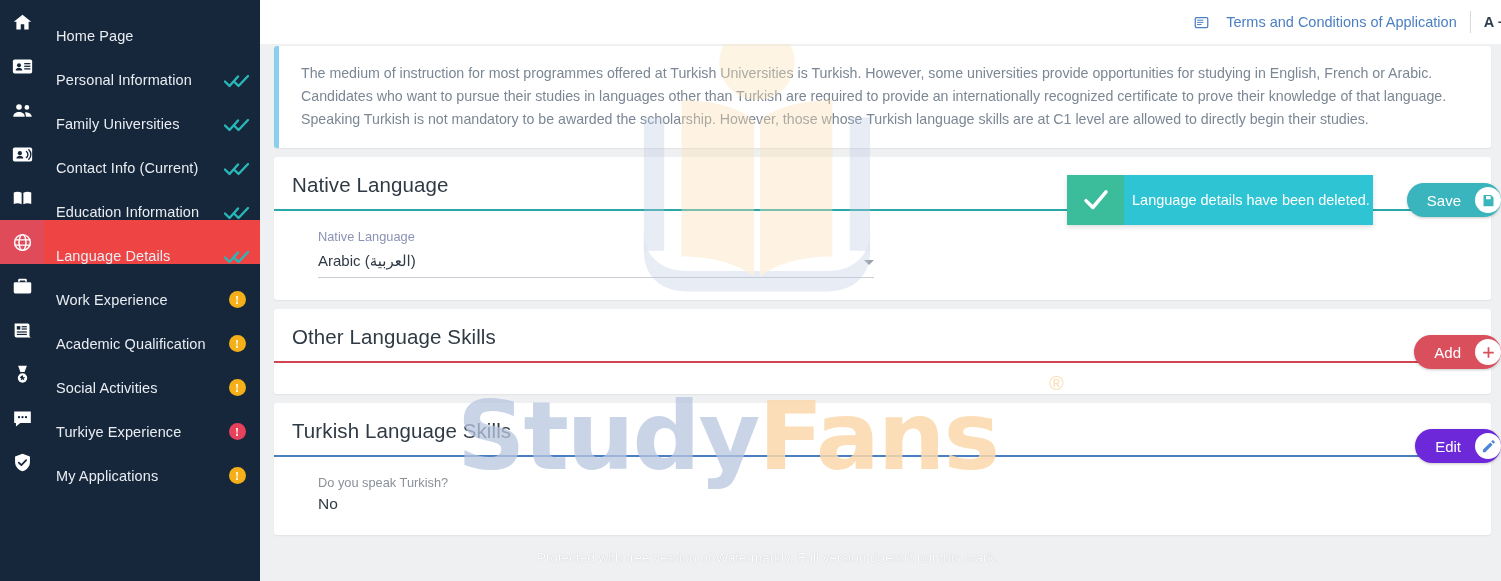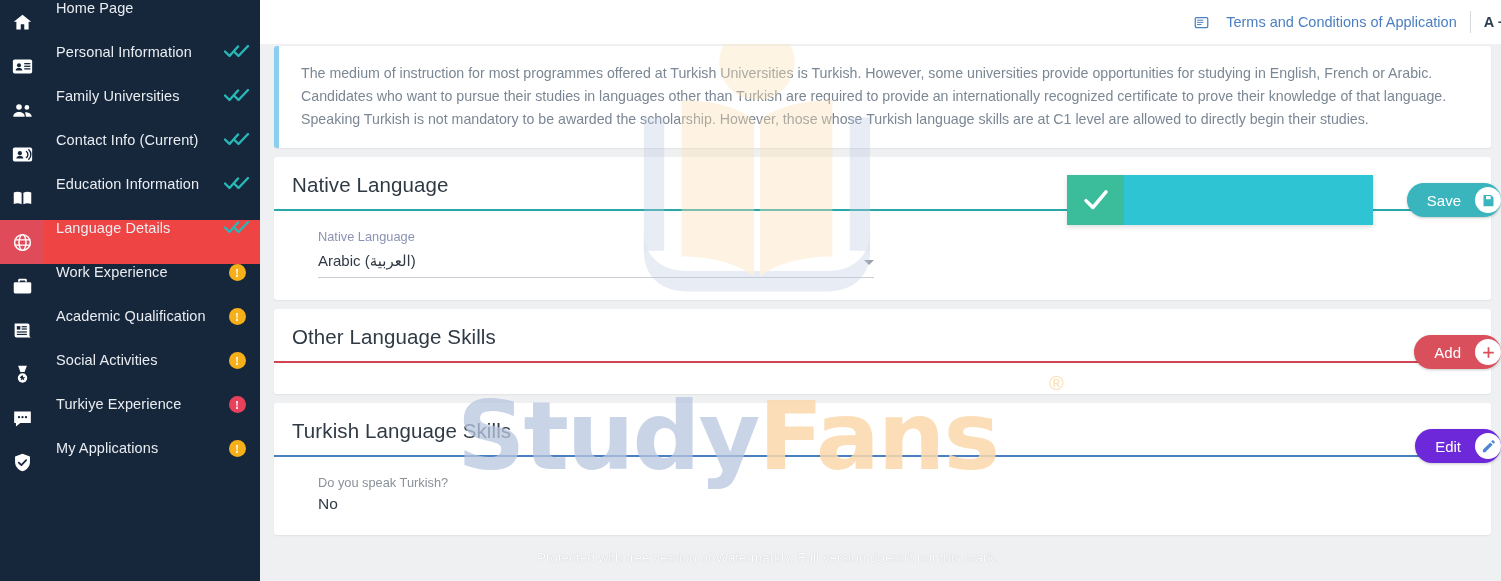--- a/index.html
+++ b/index.html
@@ -12,21 +12,21 @@
   .app { display: flex; width: 1501px; height: 581px; position: relative; }
 
   
   .sidebar {
     width: 260px; min-width: 260px; height: 581px;
     background: #16263b;
     position: relative; z-index: 30;
     overflow: hidden;
   }
   .nav-item {
-    display: flex; align-items: flex-start;
+    display: flex; align-items: flex-end;
     height: 44px; position: relative;
     cursor: pointer;
   }
   .nav-item.active { background: #ef4444; }
   .nav-icon {
     width: 44px; min-width: 44px; height: 44px;
     display: flex; align-items: center; justify-content: center;
     color: #ffffff;
   }
   .nav-item.active .nav-icon { background: #e04b5a; }
@@ -475,16 +475,17 @@
       </div>
 
     </div>
 
     <div class="toast">
       <div class="toast-ic">
         <svg viewBox="0 0 24 24" fill="none" stroke="#ffffff" stroke-width="2.8" stroke-linecap="round" stroke-linejoin="round">
             <path d="M4 12.5 9.5 18 20 5.5"></path>
           </svg>
       </div>
+      <div class="toast-msg">Language details have been deleted.</div>
     </div>
 
   </div>
 </div>
 
 </body></html>

